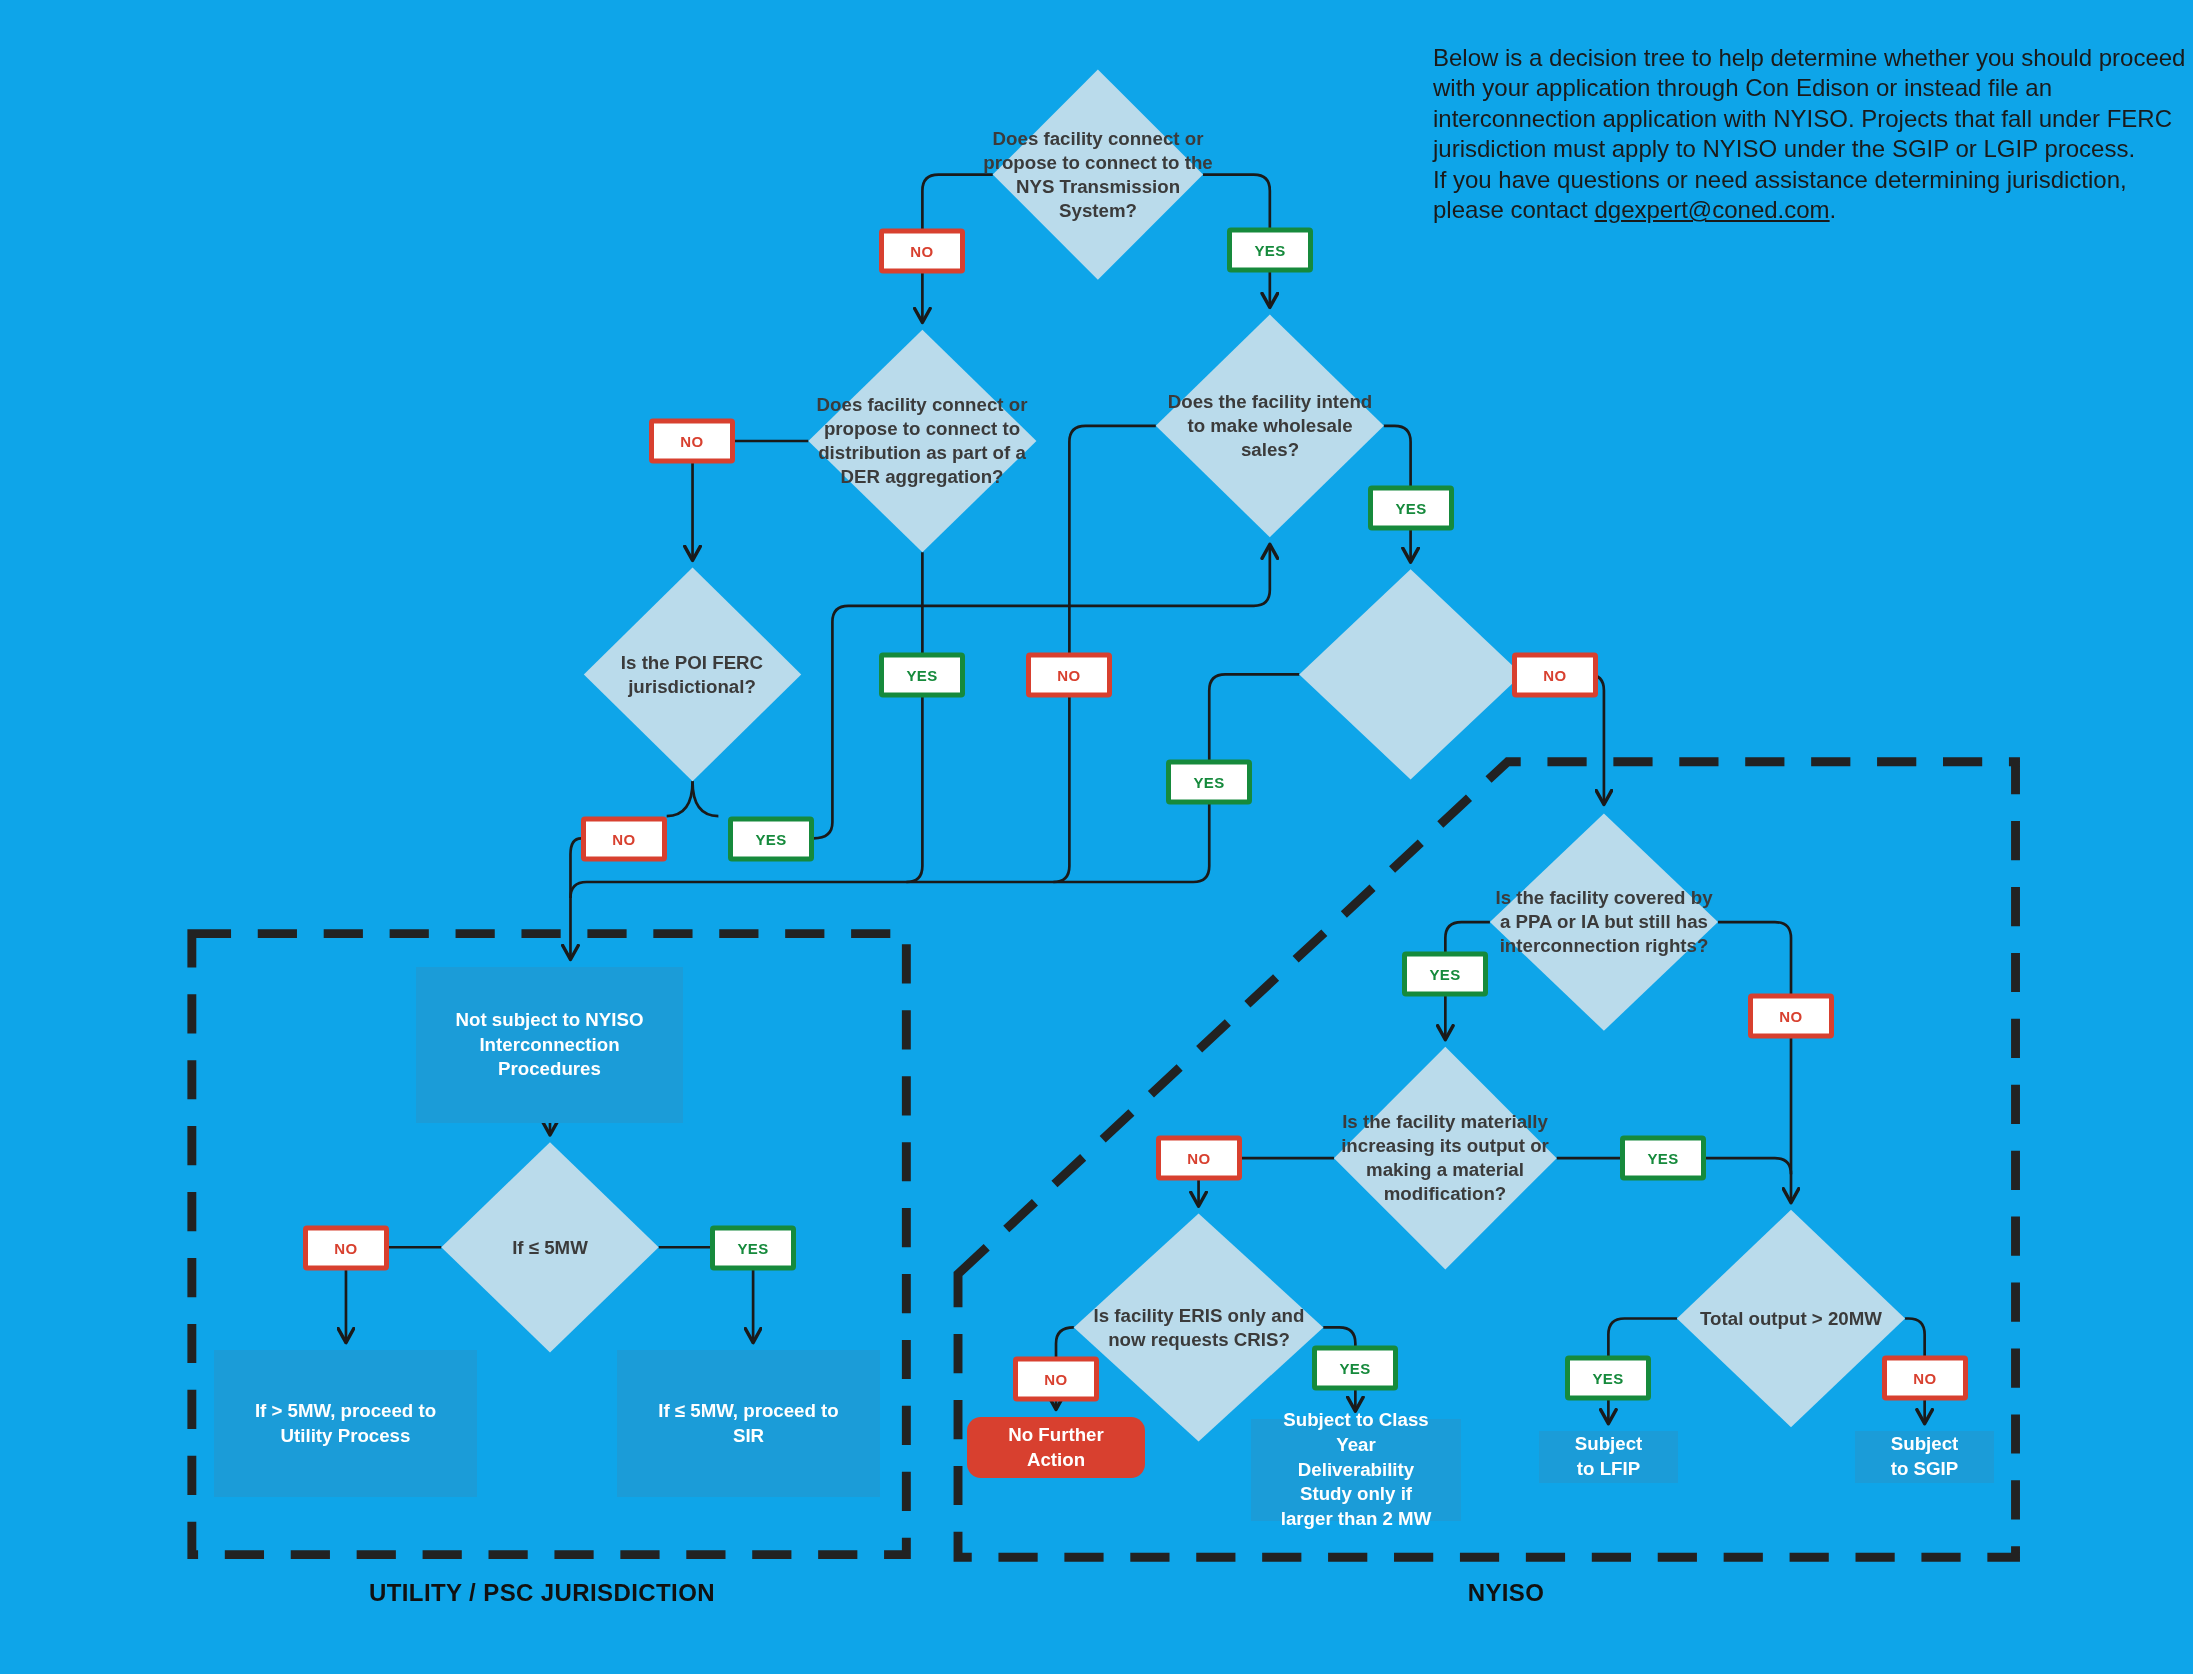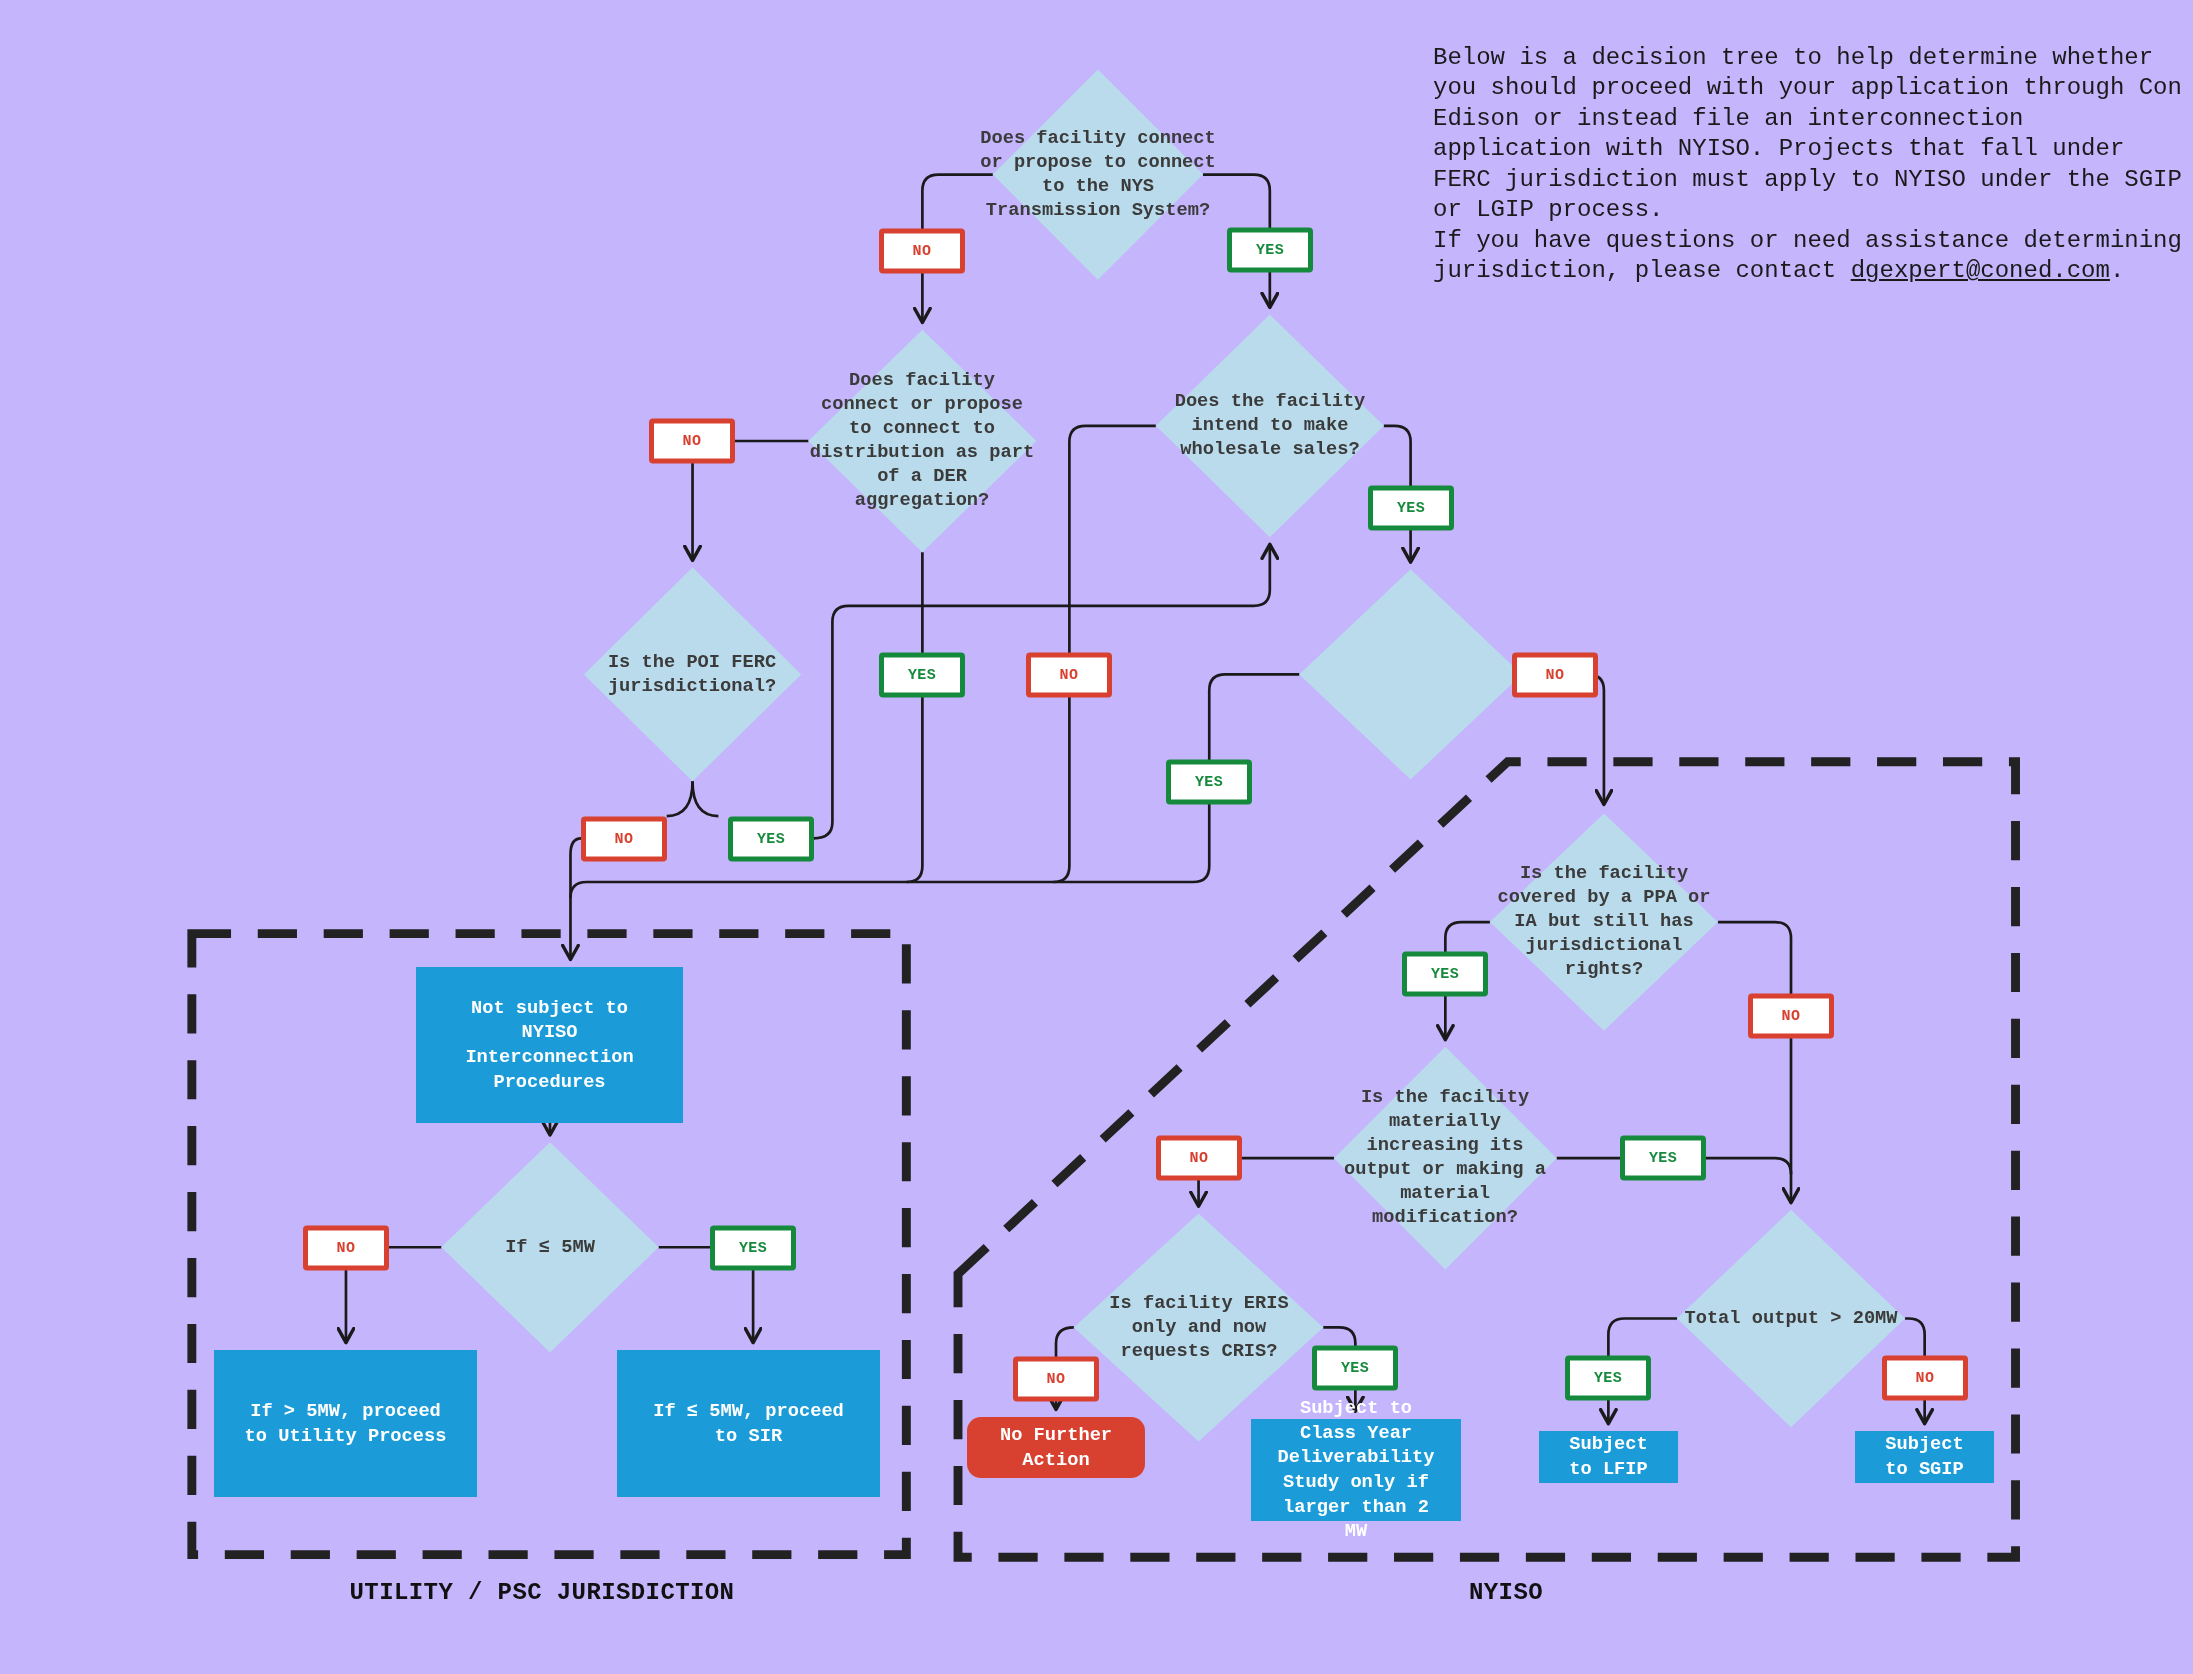--- a/index.html
+++ b/index.html
@@ -1,17 +1,17 @@
 <!DOCTYPE html>
 <html style="font-size:14.3px"><head>
 <meta charset="utf-8">
 <style>
   html,body{margin:0;padding:0;background:#ffffff;}
-  .canvas{position:relative;width:2194px;height:1674px;background:#c4b5fd;overflow:hidden;
-          font-family:Liberation Mono, monospace;}
+  .canvas{position:relative;width:2194px;height:1674px;background:#0ea5e9;overflow:hidden;
+          font-family:Liberation Sans, sans-serif;}
   svg.layer{position:absolute;left:0;top:0;}
   .dtext{position:absolute;transform:translate(-50%,-50%);text-align:center;
          font-size:18.7px;font-weight:600;color:#3b3b3b;line-height:1.28;}
   .pill{position:absolute;width:86px;height:45px;transform:translate(-50%,-50%);
         border-radius:4px;background:#ffffff;display:flex;align-items:center;justify-content:center;
         font-size:15px;font-weight:700;letter-spacing:0.4px;box-sizing:border-box;}
   .pill.yes{border:5.3px solid #168a3c;color:#168a3c;}
   .pill.no{border:5.3px solid #d8402f;color:#d8402f;}
   .obox{position:absolute;display:flex;align-items:center;justify-content:center;text-align:center;
         color:#ffffff;font-size:18.7px;font-weight:600;line-height:1.32;padding:25px;box-sizing:border-box;
@@ -80,21 +80,21 @@
   <div class="intro">
     <span>Below is a decision tree to help determine whether you should proceed with your application through Con Edison or instead file an interconnection application with NYISO. Projects that fall under FERC jurisdiction must apply to NYISO under the SGIP or LGIP process.</span><br>
     <span>If you have questions or need assistance determining jurisdiction, please contact </span><span class="email">dgexpert@coned.com</span><span>.</span>
   </div>
 
   <div class="dtext" style="left:922px;top:441px;width:228px">Does facility connect or propose to connect to distribution as part of a DER aggregation?</div>
   <div class="dtext" style="left:1098px;top:175px;width:241px">Does facility connect or propose to connect to the NYS Transmission System?</div>
   <div class="dtext" style="left:1270px;top:426px;width:223px">Does the facility intend to make wholesale sales?</div>
   <div class="dtext" style="left:692px;top:675px;width:178px">Is the POI FERC jurisdictional?</div>
   <div class="dtext" style="left:550px;top:1248px;width:151px">If ≤ 5MW</div>
-  <div class="dtext" style="left:1604px;top:922px;width:230px">Is the facility covered by a PPA or IA but still has jurisdictional rights?</div>
+  <div class="dtext" style="left:1604px;top:922px;width:230px">Is the facility covered by a PPA or IA but still has interconnection rights?</div>
   <div class="dtext" style="left:1445px;top:1158px;width:212px">Is the facility materially increasing its output or making a material modification?</div>
   <div class="dtext" style="left:1199px;top:1328px;width:223px">Is facility ERIS only and now requests CRIS?</div>
   <div class="dtext" style="left:1791px;top:1319px;width:214px">Total output &gt; 20MW</div>
 
   <div class="pill no" style="left:922px;top:251px">NO</div>
   <div class="pill yes" style="left:1270px;top:250px">YES</div>
   <div class="pill no" style="left:692px;top:441px">NO</div>
   <div class="pill yes" style="left:922px;top:675px">YES</div>
   <div class="pill no" style="left:1069px;top:675px">NO</div>
   <div class="pill yes" style="left:1411px;top:508px">YES</div>

